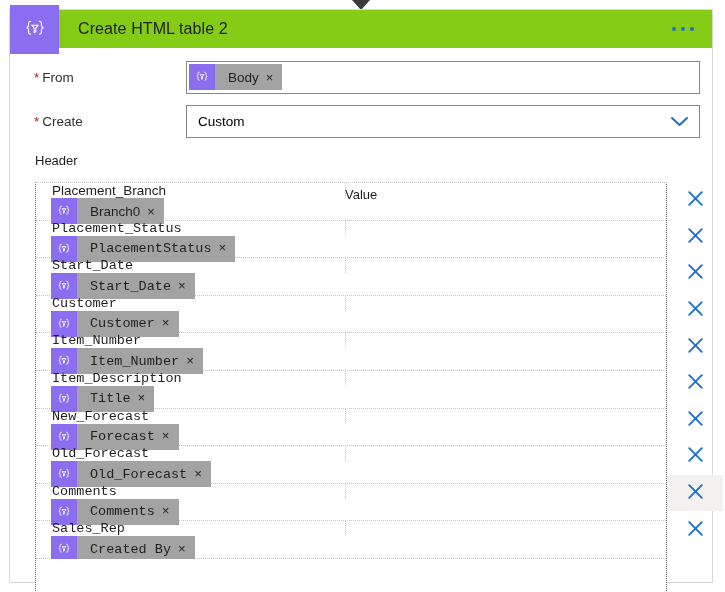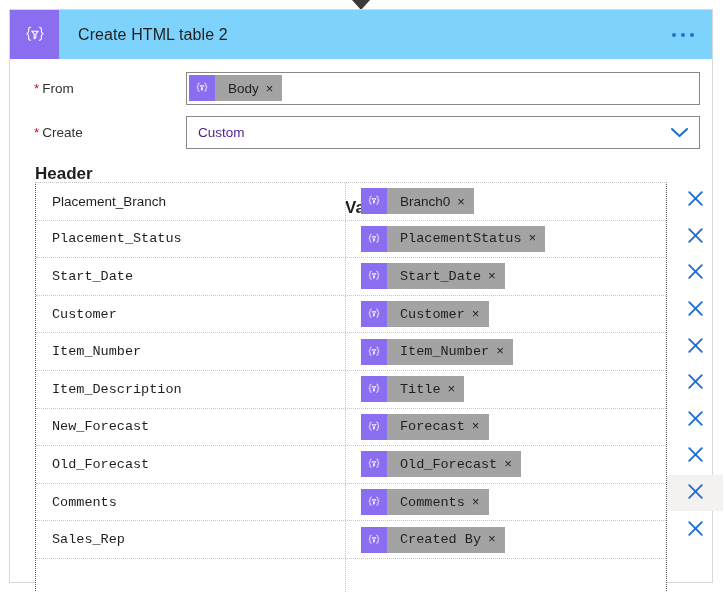--- a/index.html
+++ b/index.html
@@ -43,22 +43,22 @@
     width: 704px;
     height: 574px;
     background: #ffffff;
     border: 1px solid #d8d8d8;
     box-sizing: border-box;
   }
 
   
   .card-header {
     position: relative;
-    height: 49px;
-    background: #7dd3fc;
+    height: 38px;
+    background: #84cc16;
     display: flex;
     align-items: center;
   }
   .header-icon {
     width: 49px;
     height: 49px;
     background: #8b6ef0;
     display: flex;
     align-items: center;
     justify-content: center;
@@ -123,21 +123,21 @@
   }
   .field-box.from-box { height: 33px; padding-left: 2px; }
   .field-box.columns-box {
     height: 33px;
     padding-left: 11px;
     justify-content: space-between;
     padding-right: 10px;
   }
   .select-value {
     font-size: 13.5px;
-    color: #4c1d95;
+    color: #000000;
   }
   .chev {
     color: #1f6fd0;
     display: flex;
     align-items: center;
     cursor: pointer;
   }
 
   
   .token {
@@ -172,22 +172,22 @@
   }
 
   
   .col-captions {
     position: relative;
     height: 18px;
     margin-top: 10px;
   }
   .cap {
     position: absolute;
-    font-size: 17px;
-    font-weight: bold;
+    font-size: 13px;
+    font-weight: normal;
     color: #201f1e;
     top: 0;
     text-align: right;
   }
   .cap.header-cap { left: 25px; }
   .cap.value-cap  { left: 335px; margin-top: 34px; }
 
   
   .kv-table {
     position: absolute;
@@ -195,20 +195,21 @@
     top: 172px;
     width: 632px;
     border: 1px dotted #605e5c;
     border-top: 1px dotted #c8c6c4;
     box-sizing: border-box;
   }
   .kv-row {
     display: flex;
     height: 36.6px;
     align-items: stretch;
+    flex-direction: column;
   }
   .kv-row + .kv-row { border-top: 1px dotted #c8c6c4; font-family: Liberation Mono, monospace; }
 
   .kv-key, .kv-val {
     display: flex;
     align-items: center;
     box-sizing: border-box;
   }
   .kv-key {
     width: 310px;

